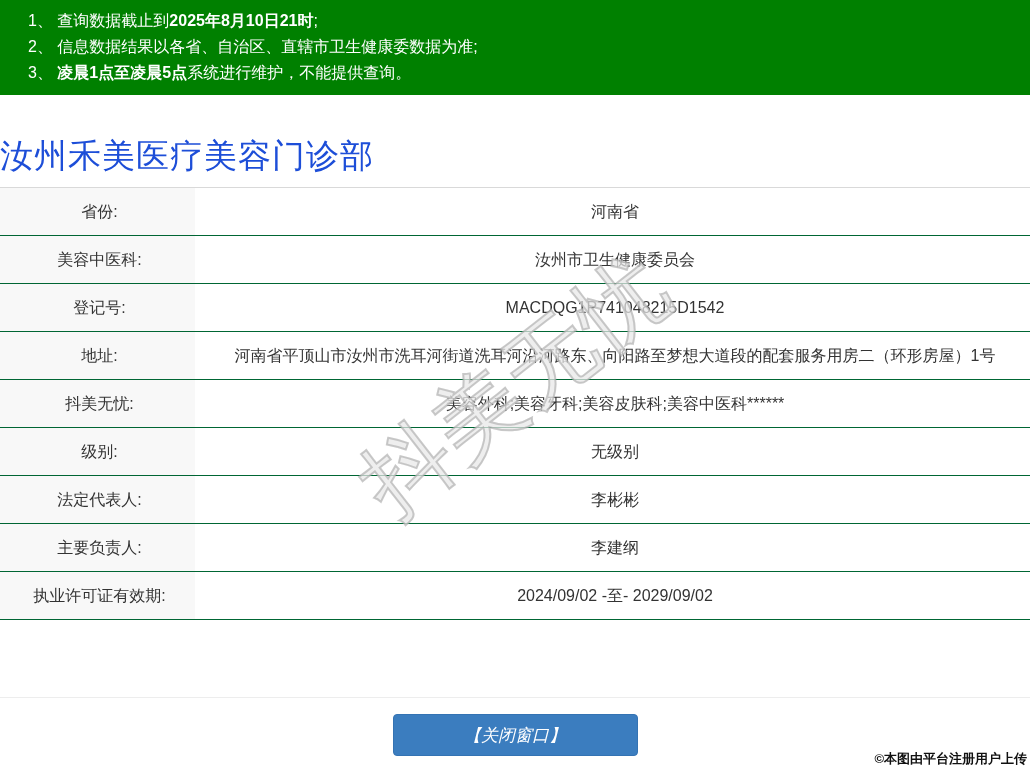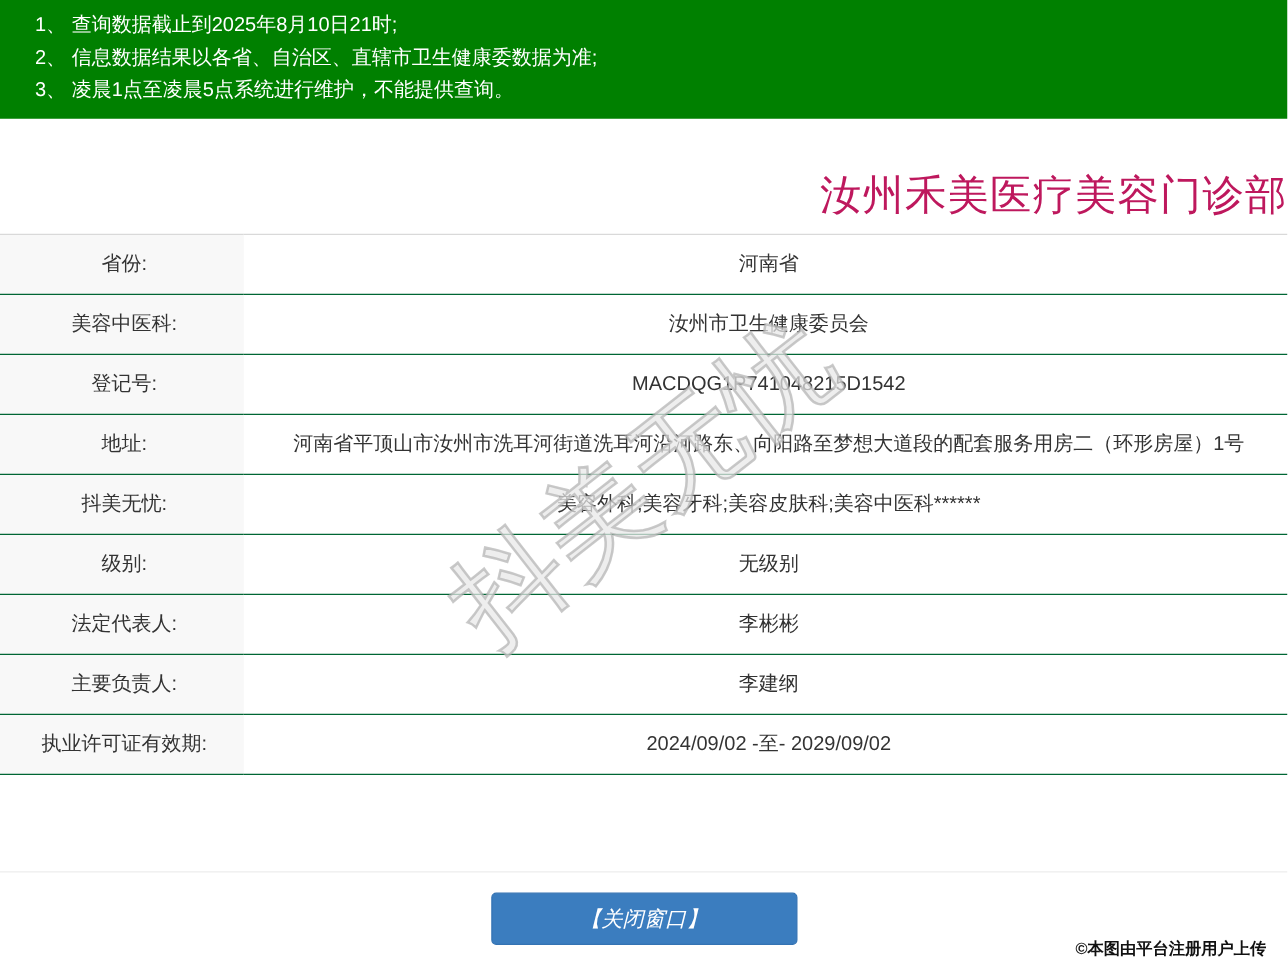--- a/index.html
+++ b/index.html
@@ -29,30 +29,30 @@
   .notice-bar ul {
     margin: 0;
     padding: 0;
     list-style: none;
   }
   .notice-bar li {
     font-size: 16px;
     line-height: 26px;
     white-space: nowrap;
   }
-  .notice-bar .b { font-weight: normal; }
+  .notice-bar .b { font-weight: bold; }
 
   
   .page-title {
     margin: 39px 0 0 0;
     height: 34px;
     font-size: 33px;
     font-weight: 400;
-    text-align: right;
-    color: #be185d;
+    text-align: left;
+    color: #1d4ed8;
     letter-spacing: 1px;
   }
 
   
   table.record {
     width: 1030px;
     margin-top: 19px;
     border-collapse: collapse;
     table-layout: fixed;
     font-size: 16px;
@@ -114,21 +114,21 @@
     -webkit-text-stroke: 2px rgba(173, 173, 173, 0.65);
     text-shadow: 0 0 1px rgba(160,160,160,0.4);
     pointer-events: none;
     white-space: nowrap;
     font-family: "DejaVu Serif", serif;
   }
 
   
   .credit {
     position: absolute;
-    right: 17px;
+    right: 3px;
     bottom: 1px;
     font-size: 13px;
     font-weight: bold;
     color: #111111;
     text-shadow:
       -1px -1px 0 #ffffff, 1px -1px 0 #ffffff,
       -1px  1px 0 #ffffff, 1px  1px 0 #ffffff;
     white-space: nowrap;
   }
 </style>

